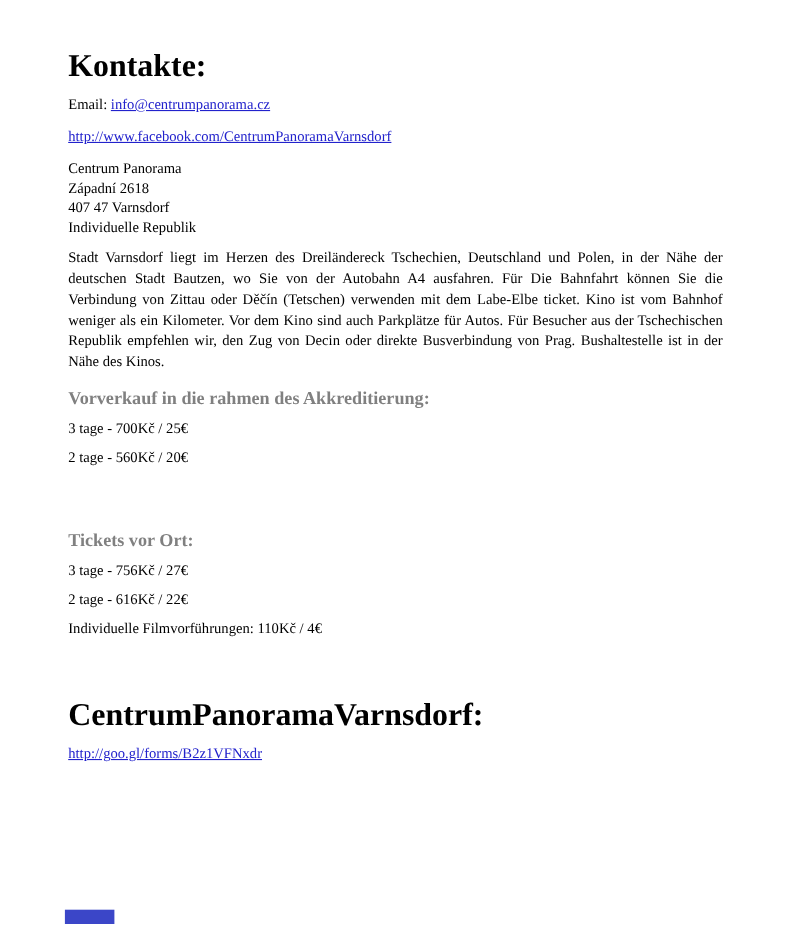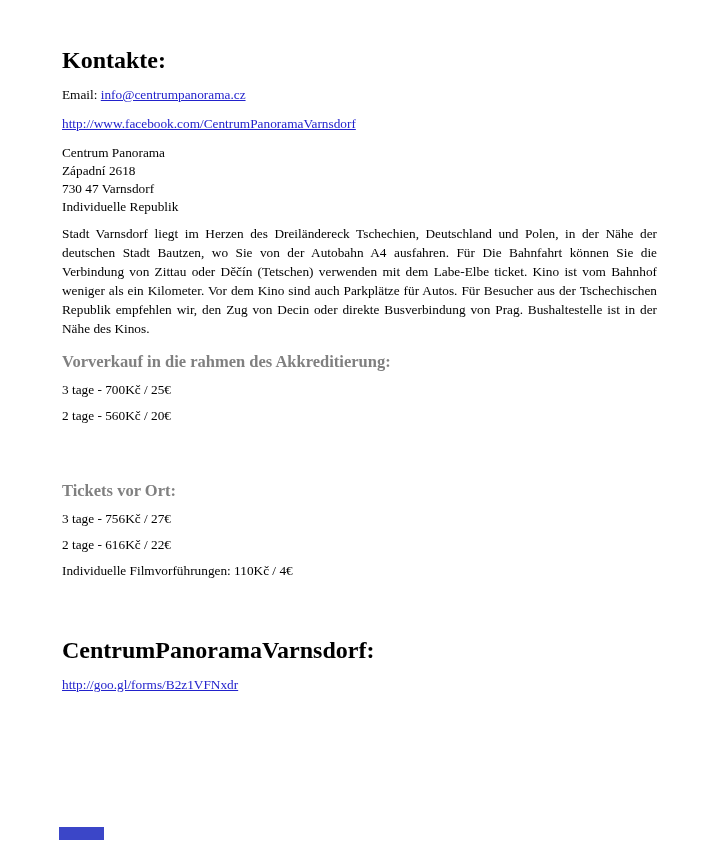--- a/index.html
+++ b/index.html
@@ -10,21 +10,21 @@
     background: #ffffff;
     font-family: "Liberation Serif", serif;
     color: #000000;
     position: relative;
     overflow: hidden;
   }
   .page {
     padding: 44px 62px 0 62px;
   }
   h1, h2 {
-    font-size: 24px;
+    font-size: 29px;
     font-weight: bold;
     line-height: 32px;
     margin: 0 0 8px 0;
     color: #000000;
   }
   h2 { margin-top: 16px; }
   h3 {
     font-size: 16.5px;
     font-weight: bold;
     line-height: 20px;
@@ -71,21 +71,21 @@
   <h1>Kontakte:</h1>
 
 
   <p class="link-line"><span>Email: </span><a class="doc-link">info@centrumpanorama.cz</a></p>
 
   <p class="link-line"><a class="doc-link">http://www.facebook.com/CentrumPanoramaVarnsdorf</a></p>
 
   <p class="address">
     <span>Centrum Panorama</span>
     <span>Západní 2618</span>
-    <span>730 47 Varnsdorf</span>
+    <span>407 47 Varnsdorf</span>
     <span>Individuelle Republik</span>
   </p>
 
   <p class="desc">Stadt Varnsdorf liegt im Herzen des Dreiländereck Tschechien, Deutschland und Polen, in der Nähe der deutschen Stadt Bautzen, wo Sie von der Autobahn A4 ausfahren. Für Die Bahnfahrt können Sie die Verbindung von Zittau oder Děčín (Tetschen) verwenden mit dem Labe-Elbe ticket. Kino ist vom Bahnhof weniger als ein Kilometer. Vor dem Kino sind auch Parkplätze für Autos. Für Besucher aus der Tschechischen Republik empfehlen wir, den Zug von Decin oder direkte Busverbindung von Prag. Bushaltestelle ist in der Nähe des Kinos.</p>
 
 
   <h3>Vorverkauf in die rahmen des Akkreditierung:</h3>
   <p>3 tage - 700Kč / 25€</p>
   <p>2 tage - 560Kč / 20€</p>
 

